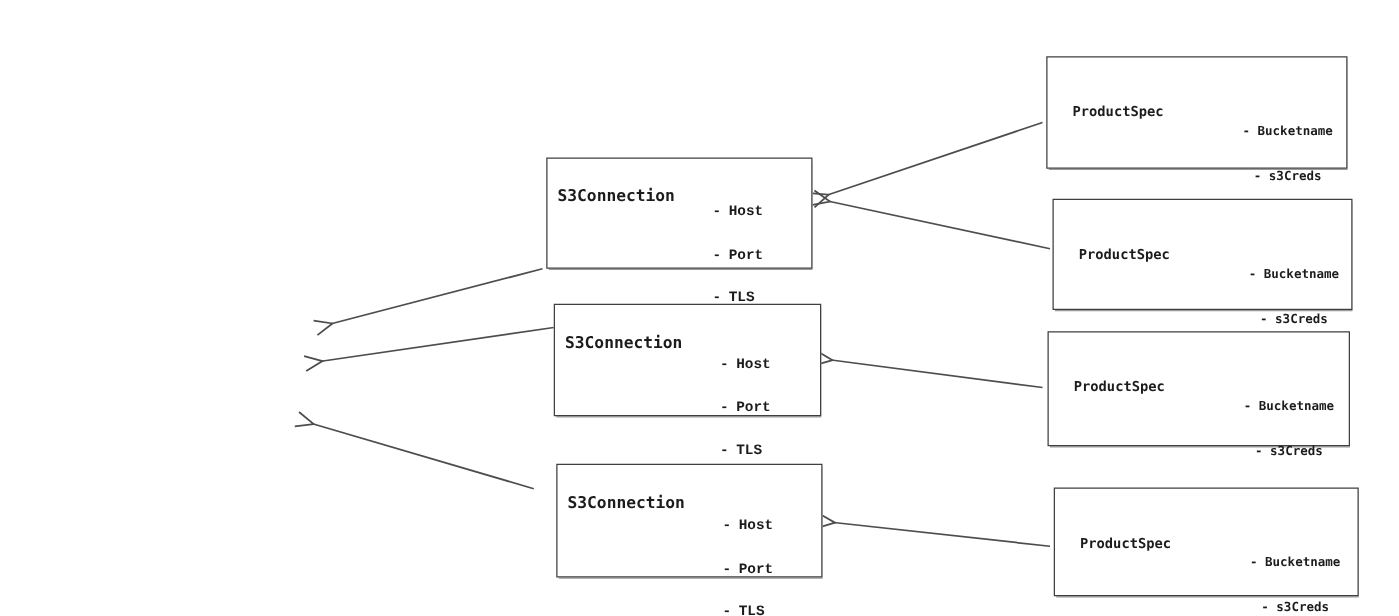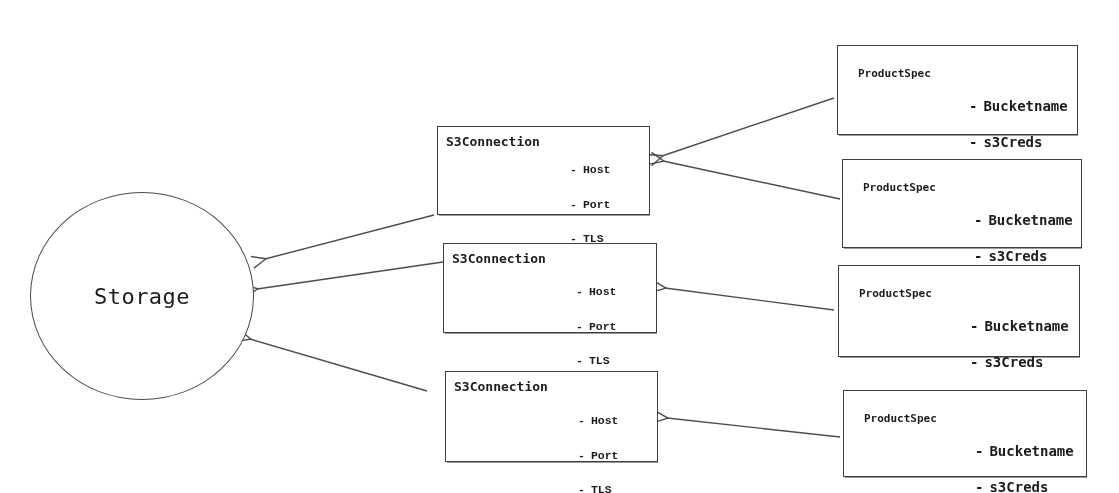--- a/index.html
+++ b/index.html
@@ -17,31 +17,32 @@
     background:#ffffff;
     border:1.5px solid #3f3f3f;
     box-shadow:1px 2px 0 -1px #9a9a9a;
     z-index:2;
     box-sizing:border-box;
   }
   .node-title{
     position:absolute;
     font-weight:bold;
     white-space:nowrap;
+    margin-top:16px;
   }
   .s3 .node-title{left:8px;top:7px;font-size:13px;}
   .ps .node-title{left:20px;top:21px;font-size:11px;font-weight:bold;}
   .attr-list{
     position:absolute;
     margin:0;padding:0;list-style:none;
     font-weight:bold;
     white-space:pre;
   }
   .s3 .attr-list{left:132px;top:14px;font-size:11.5px;line-height:11.5px;font-family:Liberation Mono, monospace;}
-  .ps .attr-list{left:131px;top:30px;font-size:14px;line-height:12px;}
+  .ps .attr-list{left:156px;top:30px;font-size:10px;line-height:12px;text-align:center;}
   .attr-text{margin-left:6px;}
   .storage-node{
     position:absolute;
     left:30px;top:192px;width:224px;height:208px;
     border:1.5px solid #4a4a4a;
     border-radius:50%;
     background:#ffffff;
     display:flex;align-items:center;justify-content:center;
     z-index:2;
     box-sizing:border-box;
@@ -65,23 +66,20 @@
     </defs>
     <line x1="434" y1="215" x2="265" y2="259" stroke="#4d4d4d" stroke-width="1.4" marker-end="url(#openArrow)"></line>
     <line x1="443" y1="262" x2="257" y2="289" stroke="#4d4d4d" stroke-width="1.4" marker-end="url(#openArrow)"></line>
     <line x1="427" y1="391" x2="250" y2="339" stroke="#4d4d4d" stroke-width="1.4" marker-end="url(#openArrow)"></line>
     <line x1="834" y1="98" x2="662" y2="156" stroke="#4d4d4d" stroke-width="1.4" marker-end="url(#openArrow)"></line>
     <line x1="840" y1="199" x2="663" y2="161" stroke="#4d4d4d" stroke-width="1.4" marker-end="url(#openArrow)"></line>
     <line x1="834" y1="310" x2="665" y2="288" stroke="#4d4d4d" stroke-width="1.4" marker-end="url(#openArrow)"></line>
     <line x1="840" y1="437" x2="667" y2="418" stroke="#4d4d4d" stroke-width="1.4" marker-end="url(#openArrow)"></line>
   </svg>
 
-  <div class="storage-node">
-    <span class="storage-label">Storage</span>
-  </div>
 
   <div class="node s3" style="left:437px;top:126px;width:213px;height:89px">
     <div class="node-title">S3Connection</div>
     <ul class="attr-list">
       <li><span>-</span><span class="attr-text">Host</span></li>
       <li><span>-</span><span class="attr-text">Port</span></li>
       <li><span>-</span><span class="attr-text">TLS</span></li>
     </ul>
   </div>
 

